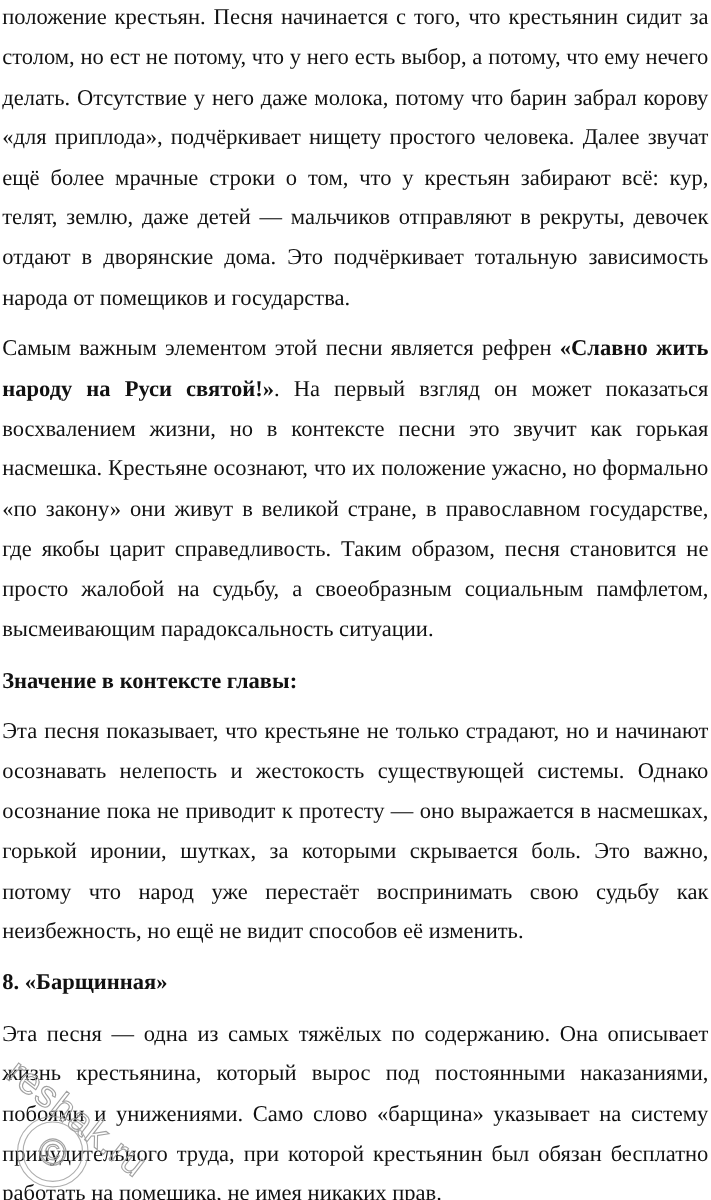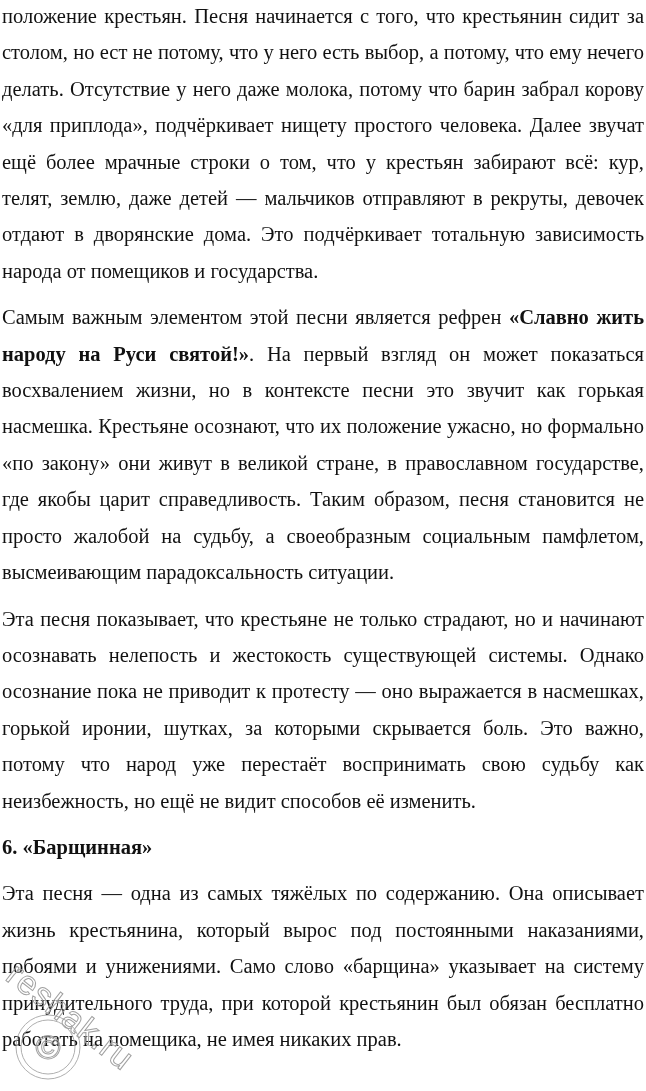--- a/index.html
+++ b/index.html
@@ -43,24 +43,25 @@
     }
   </style>
 </head>
 <body>
 
 <div class="page">
   <p class="para">положение крестьян. Песня начинается с того, что крестьянин сидит за столом, но ест не потому, что у него есть выбор, а потому, что ему нечего делать. Отсутствие у него даже молока, потому что барин забрал корову «для приплода», подчёркивает нищету простого человека. Далее звучат ещё более мрачные строки о том, что у крестьян забирают всё: кур, телят, землю, даже детей — мальчиков отправляют в рекруты, девочек отдают в дворянские дома. Это подчёркивает тотальную зависимость народа от помещиков и государства.</p>
 
   <p class="para"><span>Самым важным элементом этой песни является рефрен </span><span class="bold">«Славно жить народу на Руси святой!»</span><span>. На первый взгляд он может показаться восхвалением жизни, но в контексте песни это звучит как горькая насмешка. Крестьяне осознают, что их положение ужасно, но формально «по закону» они живут в великой стране, в православном государстве, где якобы царит справедливость. Таким образом, песня становится не просто жалобой на судьбу, а своеобразным социальным памфлетом, высмеивающим парадоксальность ситуации.</span></p>
 
+  <p class="heading">Значение в контексте главы:</p>
 
   <p class="para">Эта песня показывает, что крестьяне не только страдают, но и начинают осознавать нелепость и жестокость существующей системы. Однако осознание пока не приводит к протесту — оно выражается в насмешках, горькой иронии, шутках, за которыми скрывается боль. Это важно, потому что народ уже перестаёт воспринимать свою судьбу как неизбежность, но ещё не видит способов её изменить.</p>
 
-  <p class="heading">6. «Барщинная»</p>
+  <p class="heading">8. «Барщинная»</p>
 
   <p class="para">Эта песня — одна из самых тяжёлых по содержанию. Она описывает жизнь крестьянина, который вырос под постоянными наказаниями, побоями и унижениями. Само слово «барщина» указывает на систему принудительного труда, при которой крестьянин был обязан бесплатно работать на помещика, не имея никаких прав.</p>
 </div>
 
 <div class="watermark">
   <svg width="200" height="136" viewBox="0 0 200 136">
     <g fill="none" stroke="#a0a0a0" stroke-width="1" opacity="0.85">
       <circle cx="48" cy="92" r="32"></circle>
       <circle cx="48" cy="92" r="27"></circle>
     </g>

